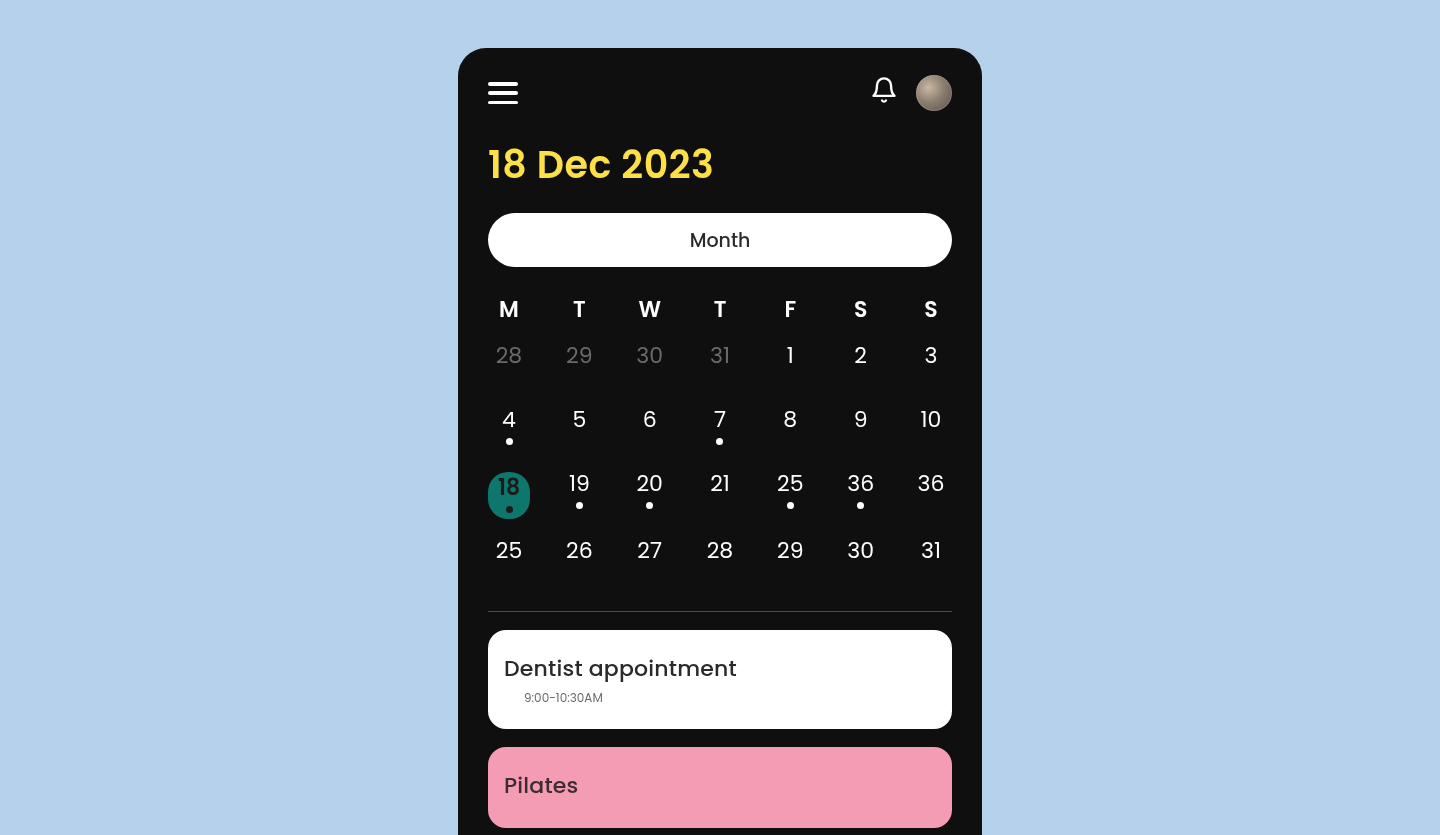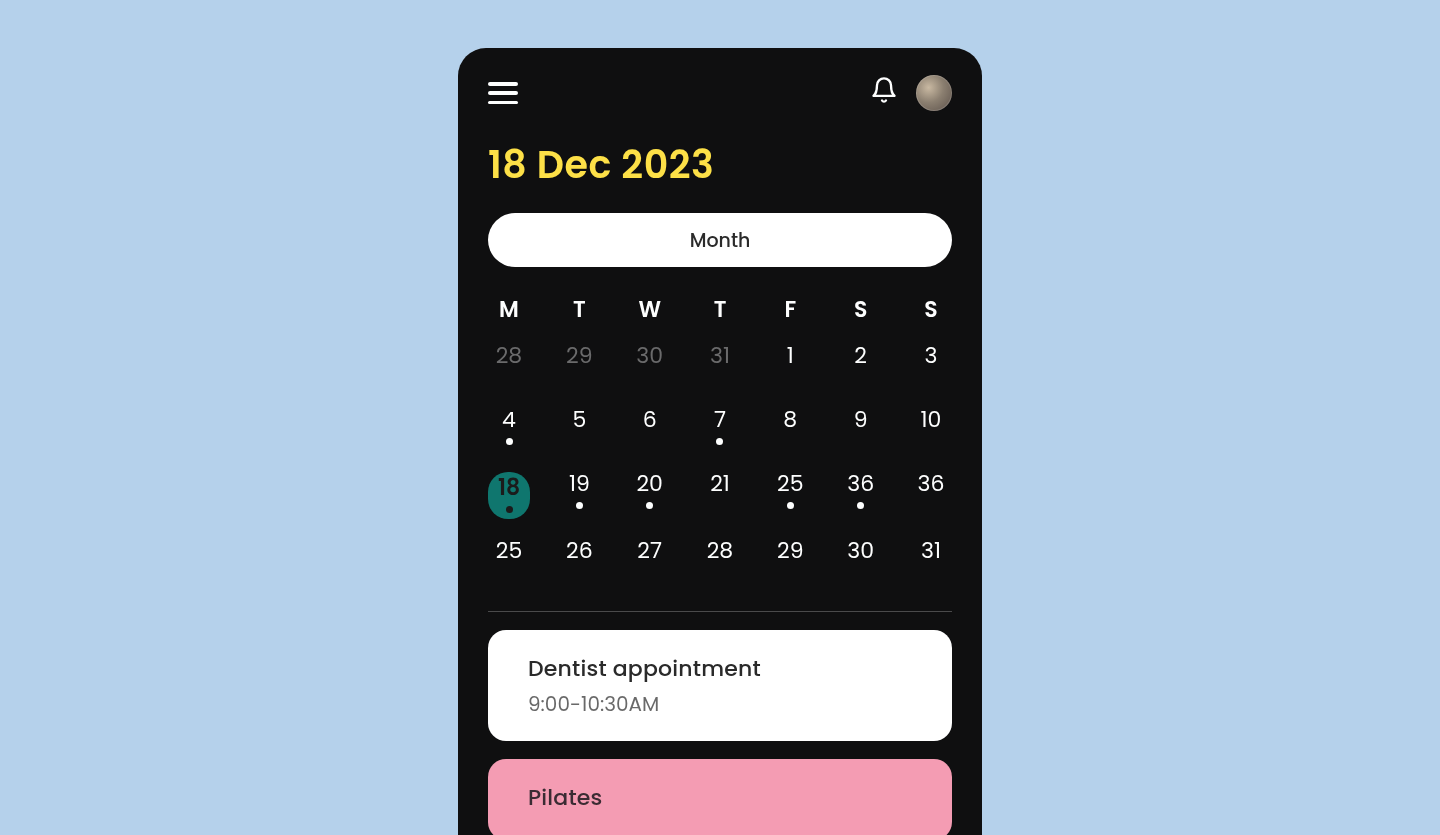--- a/index.html
+++ b/index.html
@@ -138,28 +138,28 @@
     .divider {
       height: 1px;
       background: #4a4a4b;
       margin: 28px 0 18px 0;
     }
 
     .events { display: flex; flex-direction: column; gap: 18px; }
 
     .event-card {
       border-radius: 18px;
-      padding: 22px 40px;
+      padding: 22px 16px;
       cursor: pointer;
     }
     .event-card.white { background: #ffffff; color: #2a2a2a; }
     .event-card.pink  { background: #f49cb3; color: #3b2b33; }
 
     .event-title { font-size: 22px; font-weight: 500; margin-bottom: 4px; letter-spacing: .2px; }
-    .event-time  { font-size: 20px; font-weight: 400; opacity: .7; }
+    .event-time  { font-size: 12px; font-weight: 400; opacity: .7; margin-left: 20px; }
   </style>
 </head>
 <body>
 
 <div class="phone">
 
   <div class="header-bar">
     <div class="menu-icon">
       <span></span>
         <span></span>

